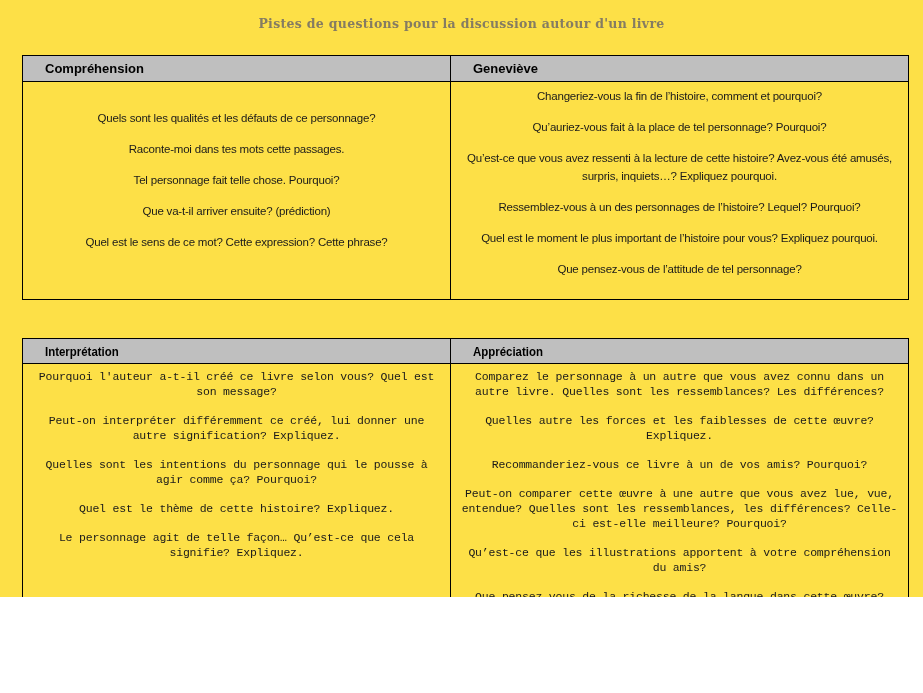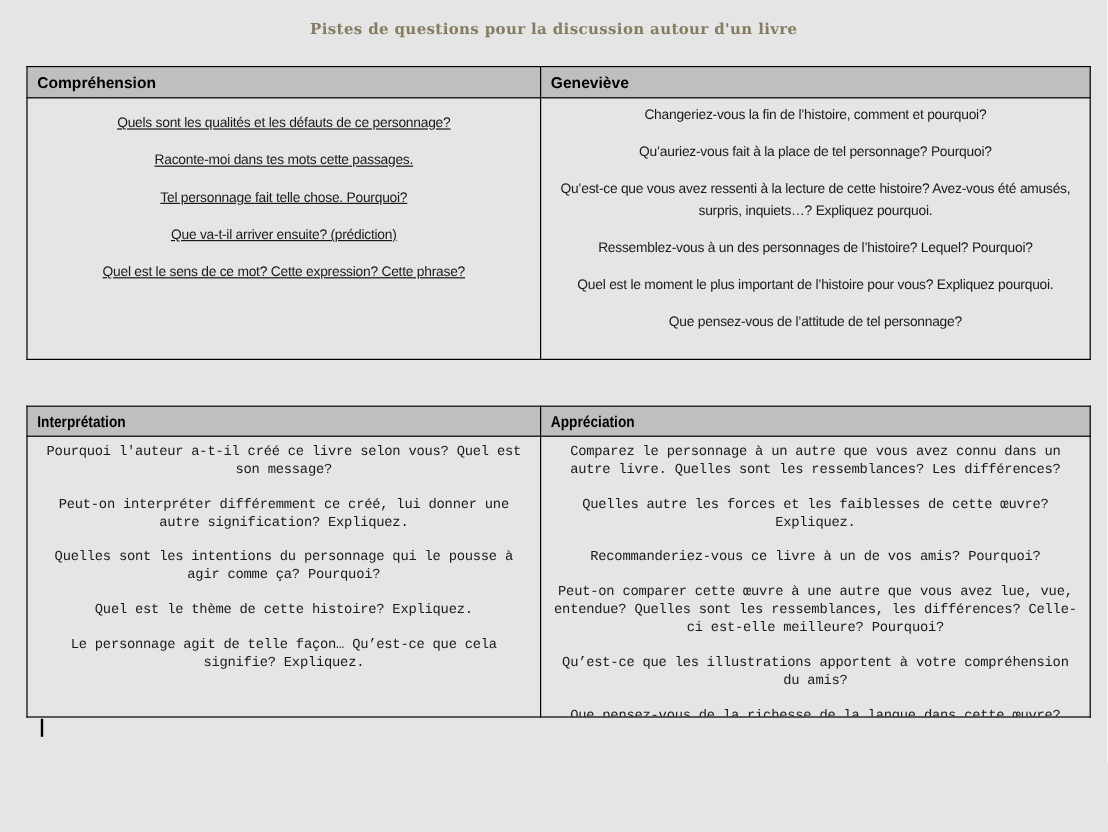--- a/index.html
+++ b/index.html
@@ -5,49 +5,49 @@
   :root{
     --header-bg:#bfbfbf;
     --title-text:#857c62;
     --footer-text:#7d7d7d;
     --border:#000000;
     --body-text:#1a1a1a;
   }
   *{box-sizing:border-box;}
   html,body{margin:0;padding:0;background:#fff;}
   .page{
-    position:relative;width:923px;height:693px;background:#e5e5e5;overflow:hidden;
+    position:relative;width:923px;height:597px;background:#fde047;overflow:hidden;
     font-family:"Liberation Sans",sans-serif;color:var(--body-text);
   }
   .doc-title{
     position:absolute;top:16px;left:0;width:100%;text-align:center;
     font-family:"DejaVu Serif",serif;font-weight:bold;font-size:12.5px;
     color:var(--title-text);letter-spacing:.3px;
   }
   table.qtable{
     position:absolute;left:22px;width:886px;border-collapse:collapse;table-layout:fixed;
   }
   .table1{top:55px;}
   .table2{top:338px;}
   .qtable th{
     background:var(--header-bg);border:1px solid var(--border);
-    text-align:left;vertical-align:middle;padding:0 8px;
+    text-align:left;vertical-align:middle;padding:0 22px;
     font-size:13px;font-weight:bold;color:#000;
   }
   .table1 th{height:26px;}
   .table2 th{height:25px;}
   .table2 th .hdr{display:inline-block;transform:scaleX(.88);transform-origin:0 50%;white-space:nowrap;}
   .qtable td{border:1px solid var(--border);vertical-align:top;padding:0;text-align:center;}
   .cell-body{
     padding:5px 8px 0 8px;overflow:hidden;
     font-size:11.5px;letter-spacing:-.2px;
   }
   .table1 .cell-body{height:217px;line-height:18px;}
   .table2 .cell-body{height:233px;line-height:15px;font-family:Liberation Mono, monospace;}
-  .table1 .cell-body.first-col{padding-top:12px;text-decoration:underline;}
+  .table1 .cell-body.first-col{padding-top:27px;}
   .cell-body p{margin:0 0 13px 0;}
   .table2 .cell-body p{margin:0 0 14px 0;}
   .text-cursor{
     position:absolute;left:34px;top:599px;width:1.5px;height:15px;background:#000;
   }
   .footer{
     position:absolute;top:615px;right:15px;text-align:right;
     color:var(--footer-text);font-size:11px;letter-spacing:-.2px;line-height:17px;
   }
 </style>

